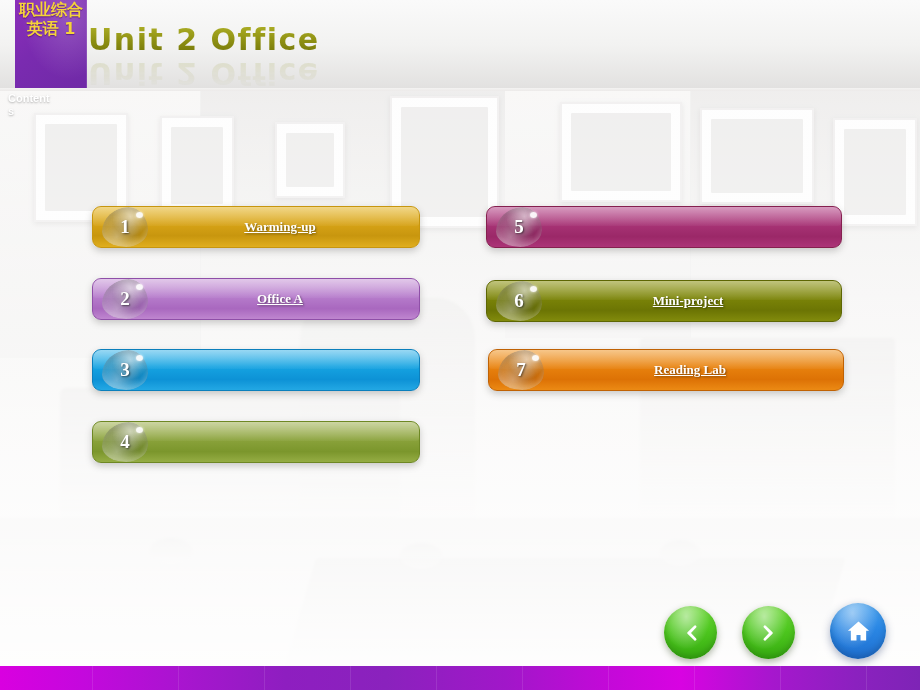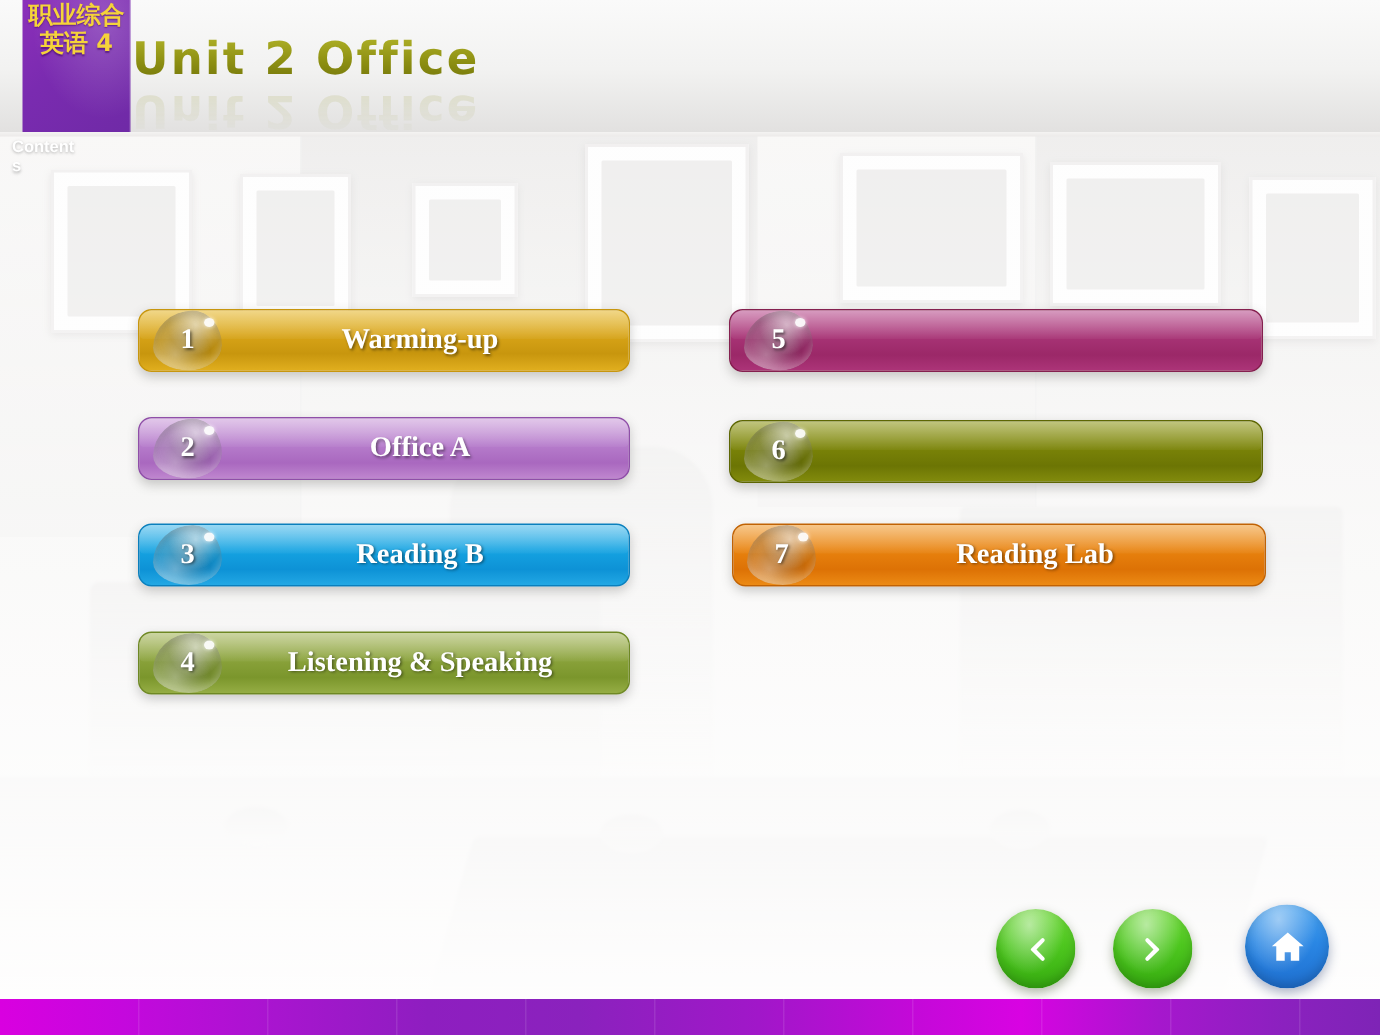--- a/index.html
+++ b/index.html
@@ -194,24 +194,25 @@
     pointer-events: none;
   }
   .menu-btn .label {
     position: absolute;
     left: 58px; right: 10px; top: 0; bottom: 0;
     display: flex;
     align-items: center;
     justify-content: center;
     font-family: "Liberation Serif", serif;
     font-weight: bold;
-    font-size: 19px;
+    font-size: 13px;
     color: #ffffff;
     text-shadow: 1px 1px 2px rgba(0,0,0,0.45);
     white-space: nowrap;
+    text-decoration: underline;
   }
   .menu-btn .badge {
     position: absolute;
     left: 10px;
     top: 50%;
     transform: translateY(-50%);
     width: 46px;
     height: 40px;
     border-radius: 58% 42% 48% 52% / 62% 58% 42% 38%;
     background:
@@ -330,21 +331,21 @@
     <div class="blob b-floor"></div>
     <div class="blob b-keyb"></div>
     <div class="blob b-wheel1"></div>
     <div class="blob b-wheel2"></div>
     <div class="blob b-wheel3"></div>
   </div>
 
   <div class="header">
     <div class="logo-box">
       <div class="logo-line logo-l1">职业综合</div>
-      <div class="logo-line logo-l2">英语 4</div>
+      <div class="logo-line logo-l2">英语 1</div>
     </div>
     <div class="slide-title">Unit 2  Office</div>
     <div class="slide-title-reflect">Unit 2  Office</div>
   </div>
 
   <div class="contents-label">Contents</div>
 
   <div class="menu-btn c1" style="left:92px; top:206px; width:328px; height:42px;">
     <div class="bar"></div>
     <div class="badge"></div>
@@ -356,40 +357,39 @@
     <div class="bar"></div>
     <div class="badge"></div>
     <div class="num">2</div>
     <div class="label">Office A</div>
   </div>
 
   <div class="menu-btn c3" style="left:92px; top:349px; width:328px; height:42px;">
     <div class="bar"></div>
     <div class="badge"></div>
     <div class="num">3</div>
-    <div class="label">Reading B</div>
   </div>
 
   <div class="menu-btn c4" style="left:92px; top:421px; width:328px; height:42px;">
     <div class="bar"></div>
     <div class="badge"></div>
     <div class="num">4</div>
-    <div class="label">Listening &amp; Speaking</div>
   </div>
 
   <div class="menu-btn c5" style="left:486px; top:206px; width:356px; height:42px;">
     <div class="bar"></div>
     <div class="badge"></div>
     <div class="num">5</div>
   </div>
 
   <div class="menu-btn c6" style="left:486px; top:280px; width:356px; height:42px;">
     <div class="bar"></div>
     <div class="badge"></div>
     <div class="num">6</div>
+    <div class="label">Mini-project</div>
   </div>
 
   <div class="menu-btn c7" style="left:488px; top:349px; width:356px; height:42px;">
     <div class="bar"></div>
     <div class="badge"></div>
     <div class="num">7</div>
     <div class="label">Reading Lab</div>
   </div>
 
   <div class="nav-btn nav-green" style="left:664px; top:606px; width:53px; height:53px;">

